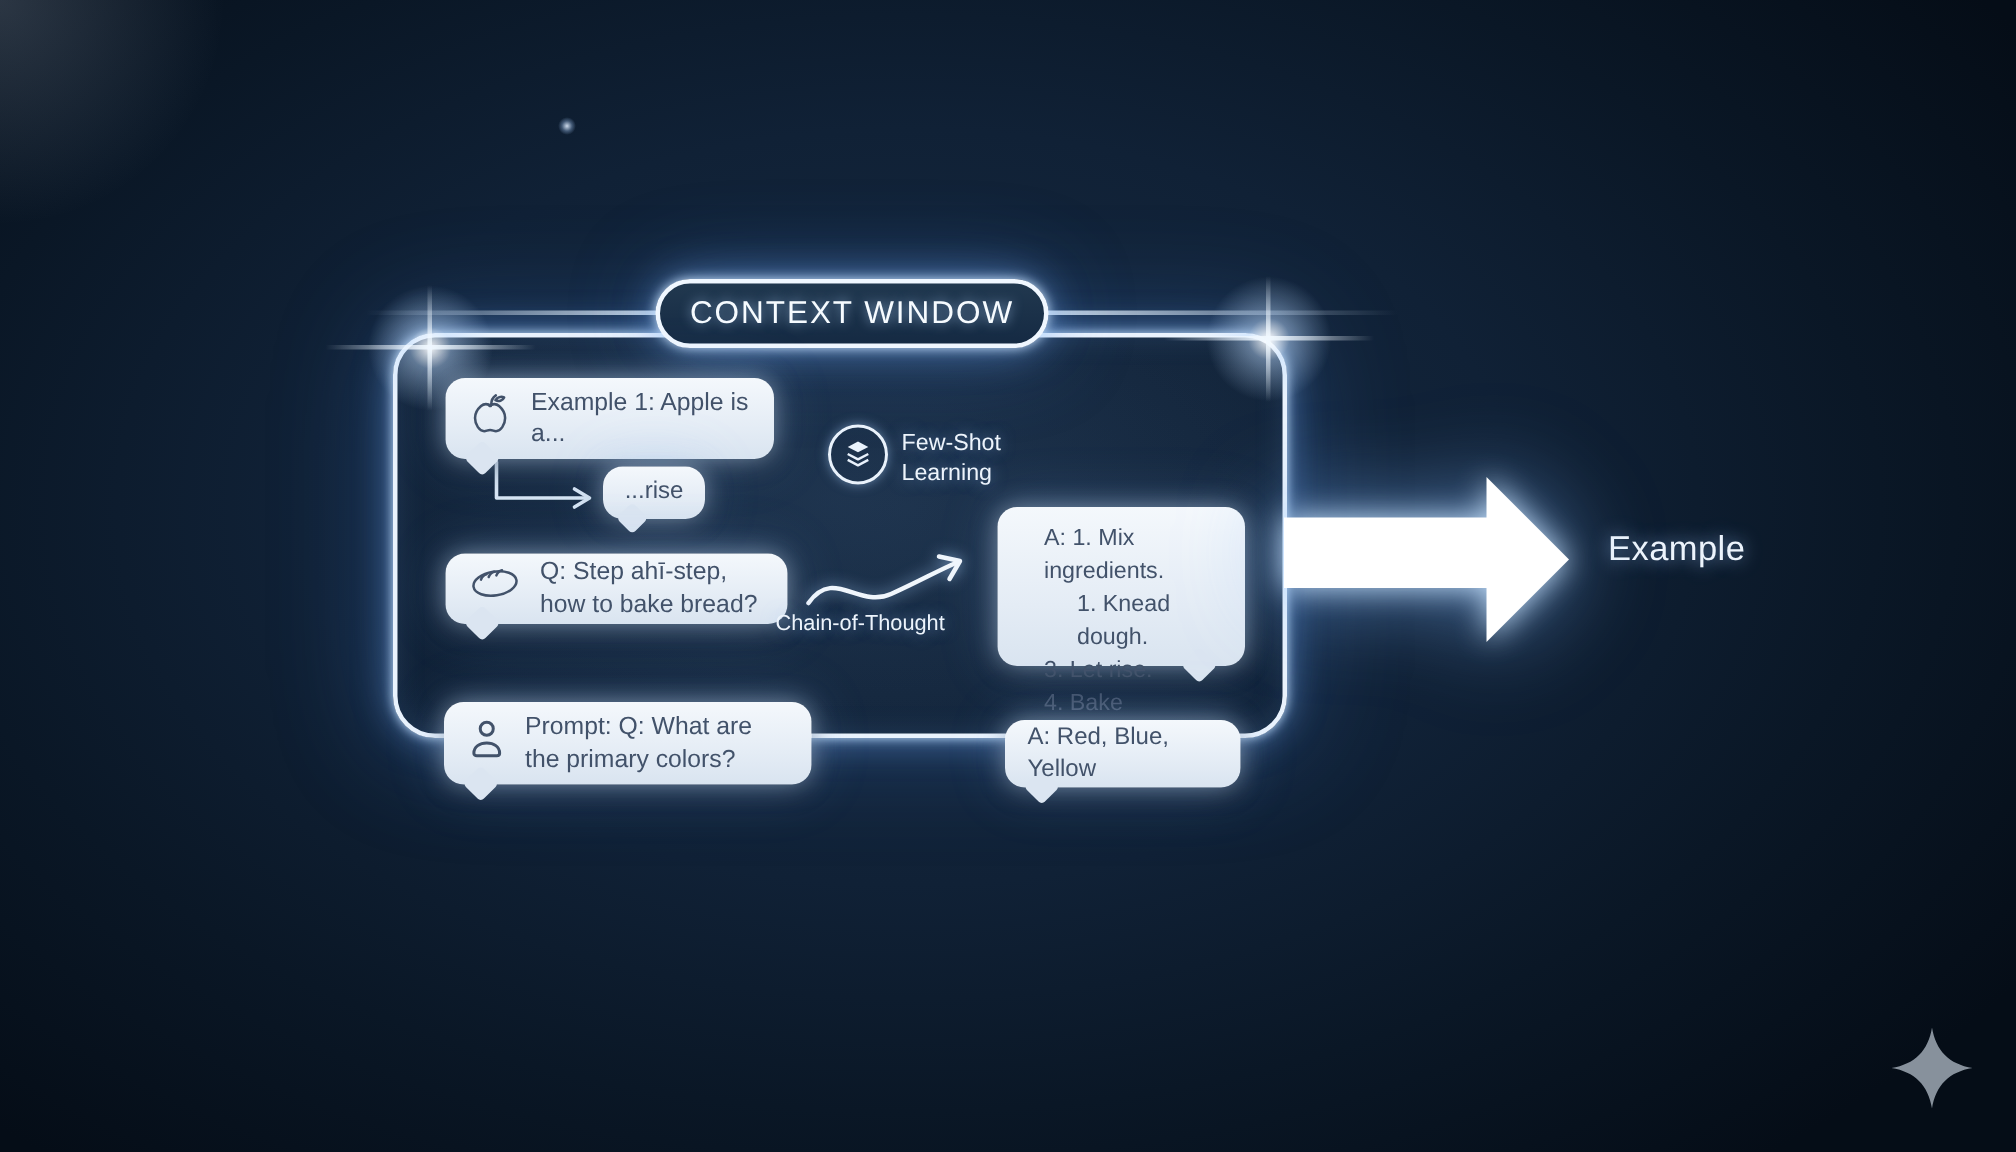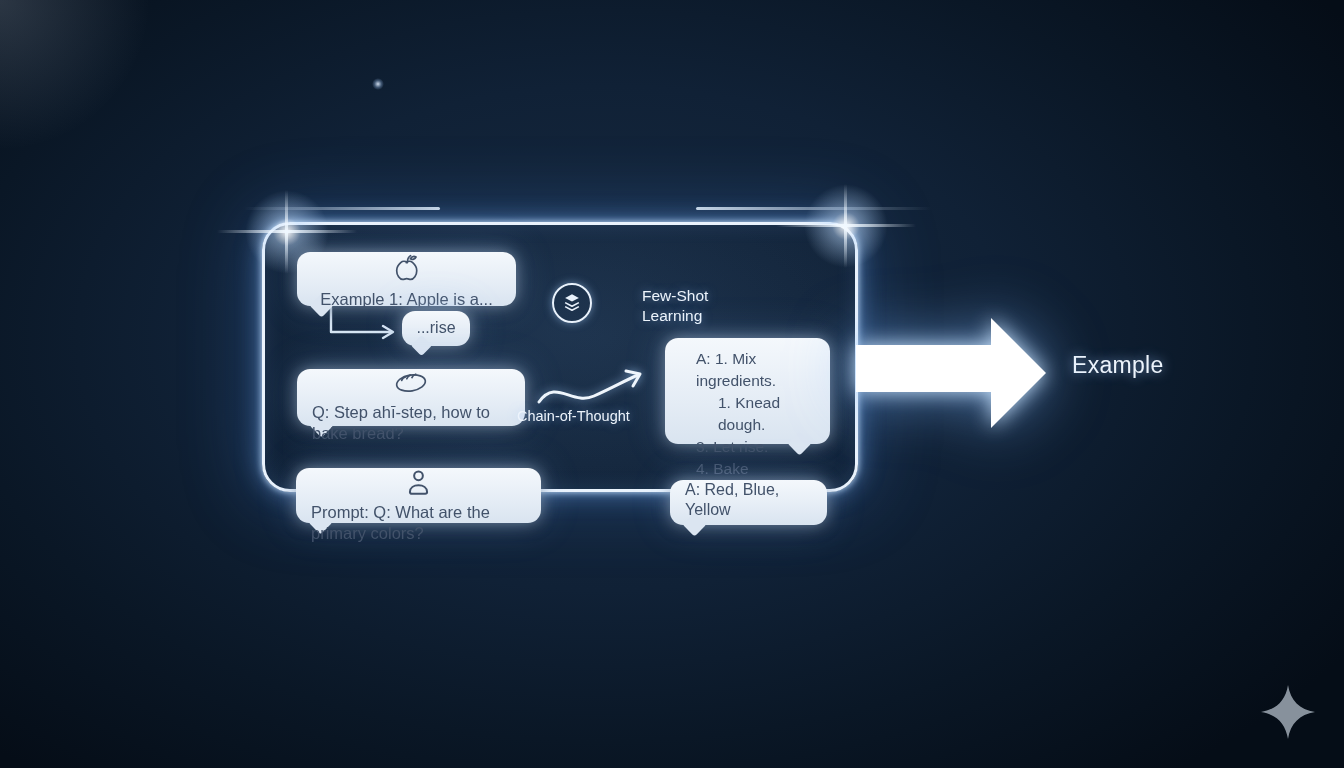--- a/index.html
+++ b/index.html
@@ -40,40 +40,40 @@
     background:linear-gradient(90deg,transparent,rgba(240,248,255,.95),transparent);}
   .cross-flare::after{content:"";position:absolute;left:68px;top:28px;width:3px;height:84px;
     background:linear-gradient(180deg,transparent,rgba(240,248,255,.9),transparent);}
   .cross-flare.tl{left:217px;top:162px;}
   .cross-flare.tr{left:776px;top:156px;}
   
   .bubble{
     position:absolute;box-sizing:border-box;z-index:8;border-radius:13px;
     background:linear-gradient(180deg,#f4f8fc 0%,#e4ecf5 62%,#d9e4f0 100%);
     box-shadow:0 0 16px rgba(205,230,255,.5),0 0 40px rgba(140,190,255,.22),0 6px 14px rgba(2,8,18,.35);
-    color:#42526a;display:flex;align-items:center;gap:0;padding:0 15px;
-    font-size:16.5px;line-height:1.28;flex-direction:column;
+    color:#42526a;display:flex;align-items:center;gap:12px;padding:0 15px;
+    font-size:16.5px;line-height:1.28;
   }
   .bubble::after{content:"";position:absolute;bottom:-8px;left:16px;width:17px;height:17px;
     background:#dbe5f1;transform:rotate(45deg);border-radius:3px;z-index:-1;}
   .bubble .txt{display:block;}
   .bubble-example1{left:297px;top:252px;width:219px;height:54px;}
   .bubble-fruit{left:402px;top:311px;width:68px;height:35px;justify-content:center;padding:0 8px;font-size:16px;}
   .bubble-fruit::after{left:12px;bottom:-7px;width:15px;height:15px;}
-  .bubble-bread{left:297px;top:369px;width:228px;height:57px;}
+  .bubble-bread{left:297px;top:369px;width:228px;height:47px;}
   .bubble-cot{left:665px;top:338px;width:165px;height:106px;align-items:flex-start;padding:10px 31px;font-size:15.5px;line-height:1.42;}
   .bubble-cot::after{left:auto;right:22px;}
   .bubble-prompt{left:296px;top:468px;width:245px;height:55px;}
   .bubble-colors{left:670px;top:480px;width:157px;height:45px;font-size:16px;}
   .cot-line{display:block;}
   .cot-line.indent{padding-left:22px;}
   .bubble svg{flex:0 0 auto;}
   
   .glow-label{position:absolute;color:#edf4fc;z-index:8;text-shadow:0 0 10px rgba(150,195,255,.55);}
-  .fewshot-label{left:601px;top:286px;font-size:15.5px;line-height:1.27;white-space:pre-line;margin-left:41px;}
+  .fewshot-label{left:601px;top:286px;font-size:15.5px;line-height:1.27;white-space:pre-line;}
   .cot-label{left:517px;top:408px;font-size:14.5px;width:130px;}
   .response-label{left:1072px;top:352px;font-size:23px;letter-spacing:.3px;text-shadow:0 0 12px rgba(160,200,255,.7);}
   
   .fewshot-icon{position:absolute;left:552px;top:283px;width:40px;height:40px;z-index:8;
     border:2.5px solid #e9f2fc;border-radius:50%;box-sizing:border-box;
     box-shadow:0 0 8px rgba(170,210,255,.5);display:flex;align-items:center;justify-content:center;}
   
   .elbow-arrow{position:absolute;left:325px;top:306px;z-index:7;}
   .cot-arrow{position:absolute;left:534px;top:364px;z-index:7;filter:drop-shadow(0 0 5px rgba(170,210,255,.7));}
   .big-arrow{position:absolute;left:856px;top:305px;z-index:9;
@@ -88,20 +88,23 @@
 
   <div class="star-dot"></div>
 
   <div class="streak left"></div>
   <div class="streak right"></div>
 
   <div class="context-box"></div>
   <div class="cross-flare tl"></div>
   <div class="cross-flare tr"></div>
 
+  <div class="title-pill">
+    <span>CONTEXT WINDOW</span>
+  </div>
 
   <div class="bubble bubble-example1">
     <span>
       <svg width="30" height="32" viewBox="0 0 32 34" fill="none" stroke="#42526a" stroke-width="1.8" stroke-linecap="round" stroke-linejoin="round">
         <path d="M16.5 10.5 C 16.5 7.5 17.6 5.2 19.8 3.8"></path>
         <path d="M19.5 7.2 c1.4-2.2 4-3 6.2-2 c-1 2.3-3.8 3.3-6.2 2 z"></path>
         <path d="M16.2 11.3 c-1.9-1.7-4.9-1.8-6.9 0 C 6.4 13.8 5 16.8 5 19.8 c0 4.9 3.2 9.4 6.5 9.4 c1.6 0 2.3-.8 4.2-.8 s2.6 .8 4.2 .8 c3.3 0 6.5-4.5 6.5-9.4 c0-3-1.4-6-4.3-8.5 c-2-1.8-5-1.7-6.9 0 z"></path>
       </svg>
     </span>
     <span class="txt">Example 1: Apple is a...</span>

